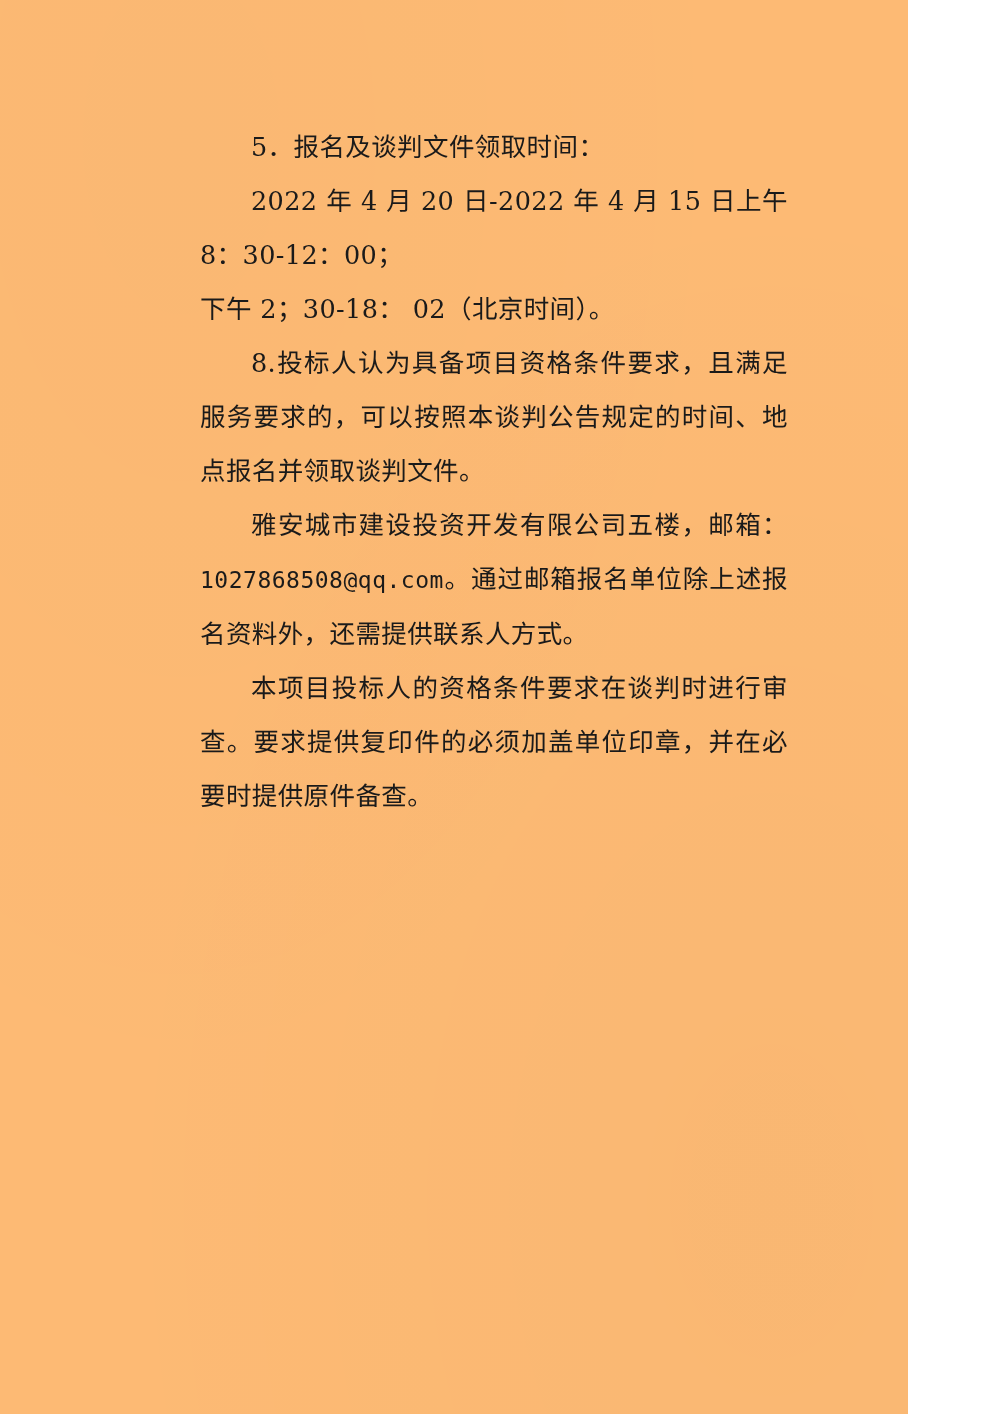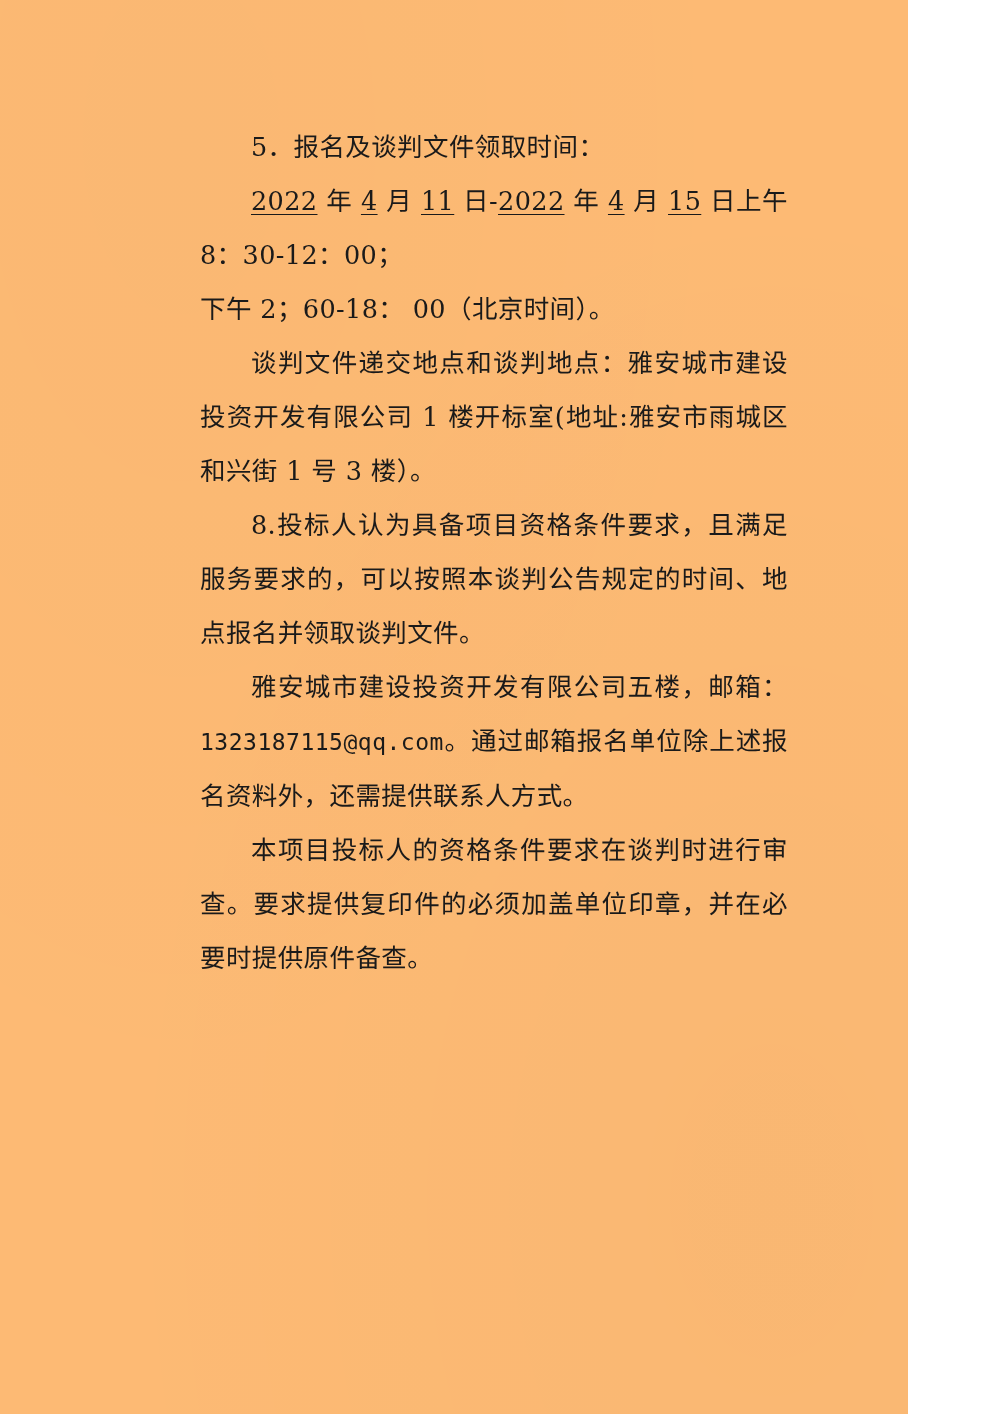--- a/index.html
+++ b/index.html
@@ -44,21 +44,20 @@
     margin: 0;
     padding: 0;
   }
   .indent {
     text-indent: 2em;
   }
   .no-indent {
     text-indent: 0;
   }
   .u {
-    text-decoration: underline;
     text-underline-offset: 4px;
     text-decoration-thickness: 1px;
   }
   .mono {
     font-family: "DejaVu Sans Mono", "Liberation Mono", monospace;
     font-size: 23px;
     letter-spacing: 0.5px;
   }
   .seg {
     white-space: pre-wrap;
@@ -66,33 +65,32 @@
 </style>
 </head>
 <body>
 
 <div class="page">
   <div class="doc-body">
 
     <p class="indent">5．报名及谈判文件领取时间：</p>
 
     <p class="indent no-indent" style="text-indent:2em;">
-      <span class="u seg">2022</span><span class="seg"> 年 </span><span class="u seg">4</span><span class="seg"> 月 </span><span class="u seg">11</span><span class="seg"> 日-</span><span class="u seg">2022</span><span class="seg"> 年 </span><span class="u seg">4</span><span class="seg"> 月 </span><span class="u seg">15</span><span class="seg"> 日上午 8：30-12：00；</span>
+      <span class="u seg">2022</span><span class="seg"> 年 </span><span class="u seg">4</span><span class="seg"> 月 </span><span class="u seg">20</span><span class="seg"> 日-</span><span class="u seg">2022</span><span class="seg"> 年 </span><span class="u seg">4</span><span class="seg"> 月 </span><span class="u seg">15</span><span class="seg"> 日上午 8：30-12：00；</span>
     </p>
 
-    <p class="no-indent">下午 2；60-18： 00（北京时间）。</p>
+    <p class="no-indent">下午 2；30-18： 02（北京时间）。</p>
 
 
 
 
-    <p class="indent">谈判文件递交地点和谈判地点：雅安城市建设投资开发有限公司 1 楼开标室(地址:雅安市雨城区和兴街 1 号 3 楼）。</p>
 
     <p class="indent">8.投标人认为具备项目资格条件要求，且满足服务要求的，可以按照本谈判公告规定的时间、地点报名并领取谈判文件。</p>
 
 
     <p class="indent">
-      <span class="seg">雅安城市建设投资开发有限公司五楼，邮箱：</span><span class="mono">1323187115@qq.com</span><span class="seg">。通过邮箱报名单位除上述报名资料外，还需提供联系人方式。</span>
+      <span class="seg">雅安城市建设投资开发有限公司五楼，邮箱：</span><span class="mono">1027868508@qq.com</span><span class="seg">。通过邮箱报名单位除上述报名资料外，还需提供联系人方式。</span>
     </p>
 
     <p class="indent">本项目投标人的资格条件要求在谈判时进行审查。要求提供复印件的必须加盖单位印章，并在必要时提供原件备查。</p>
 
   </div>
 </div>
 
 </body></html>

